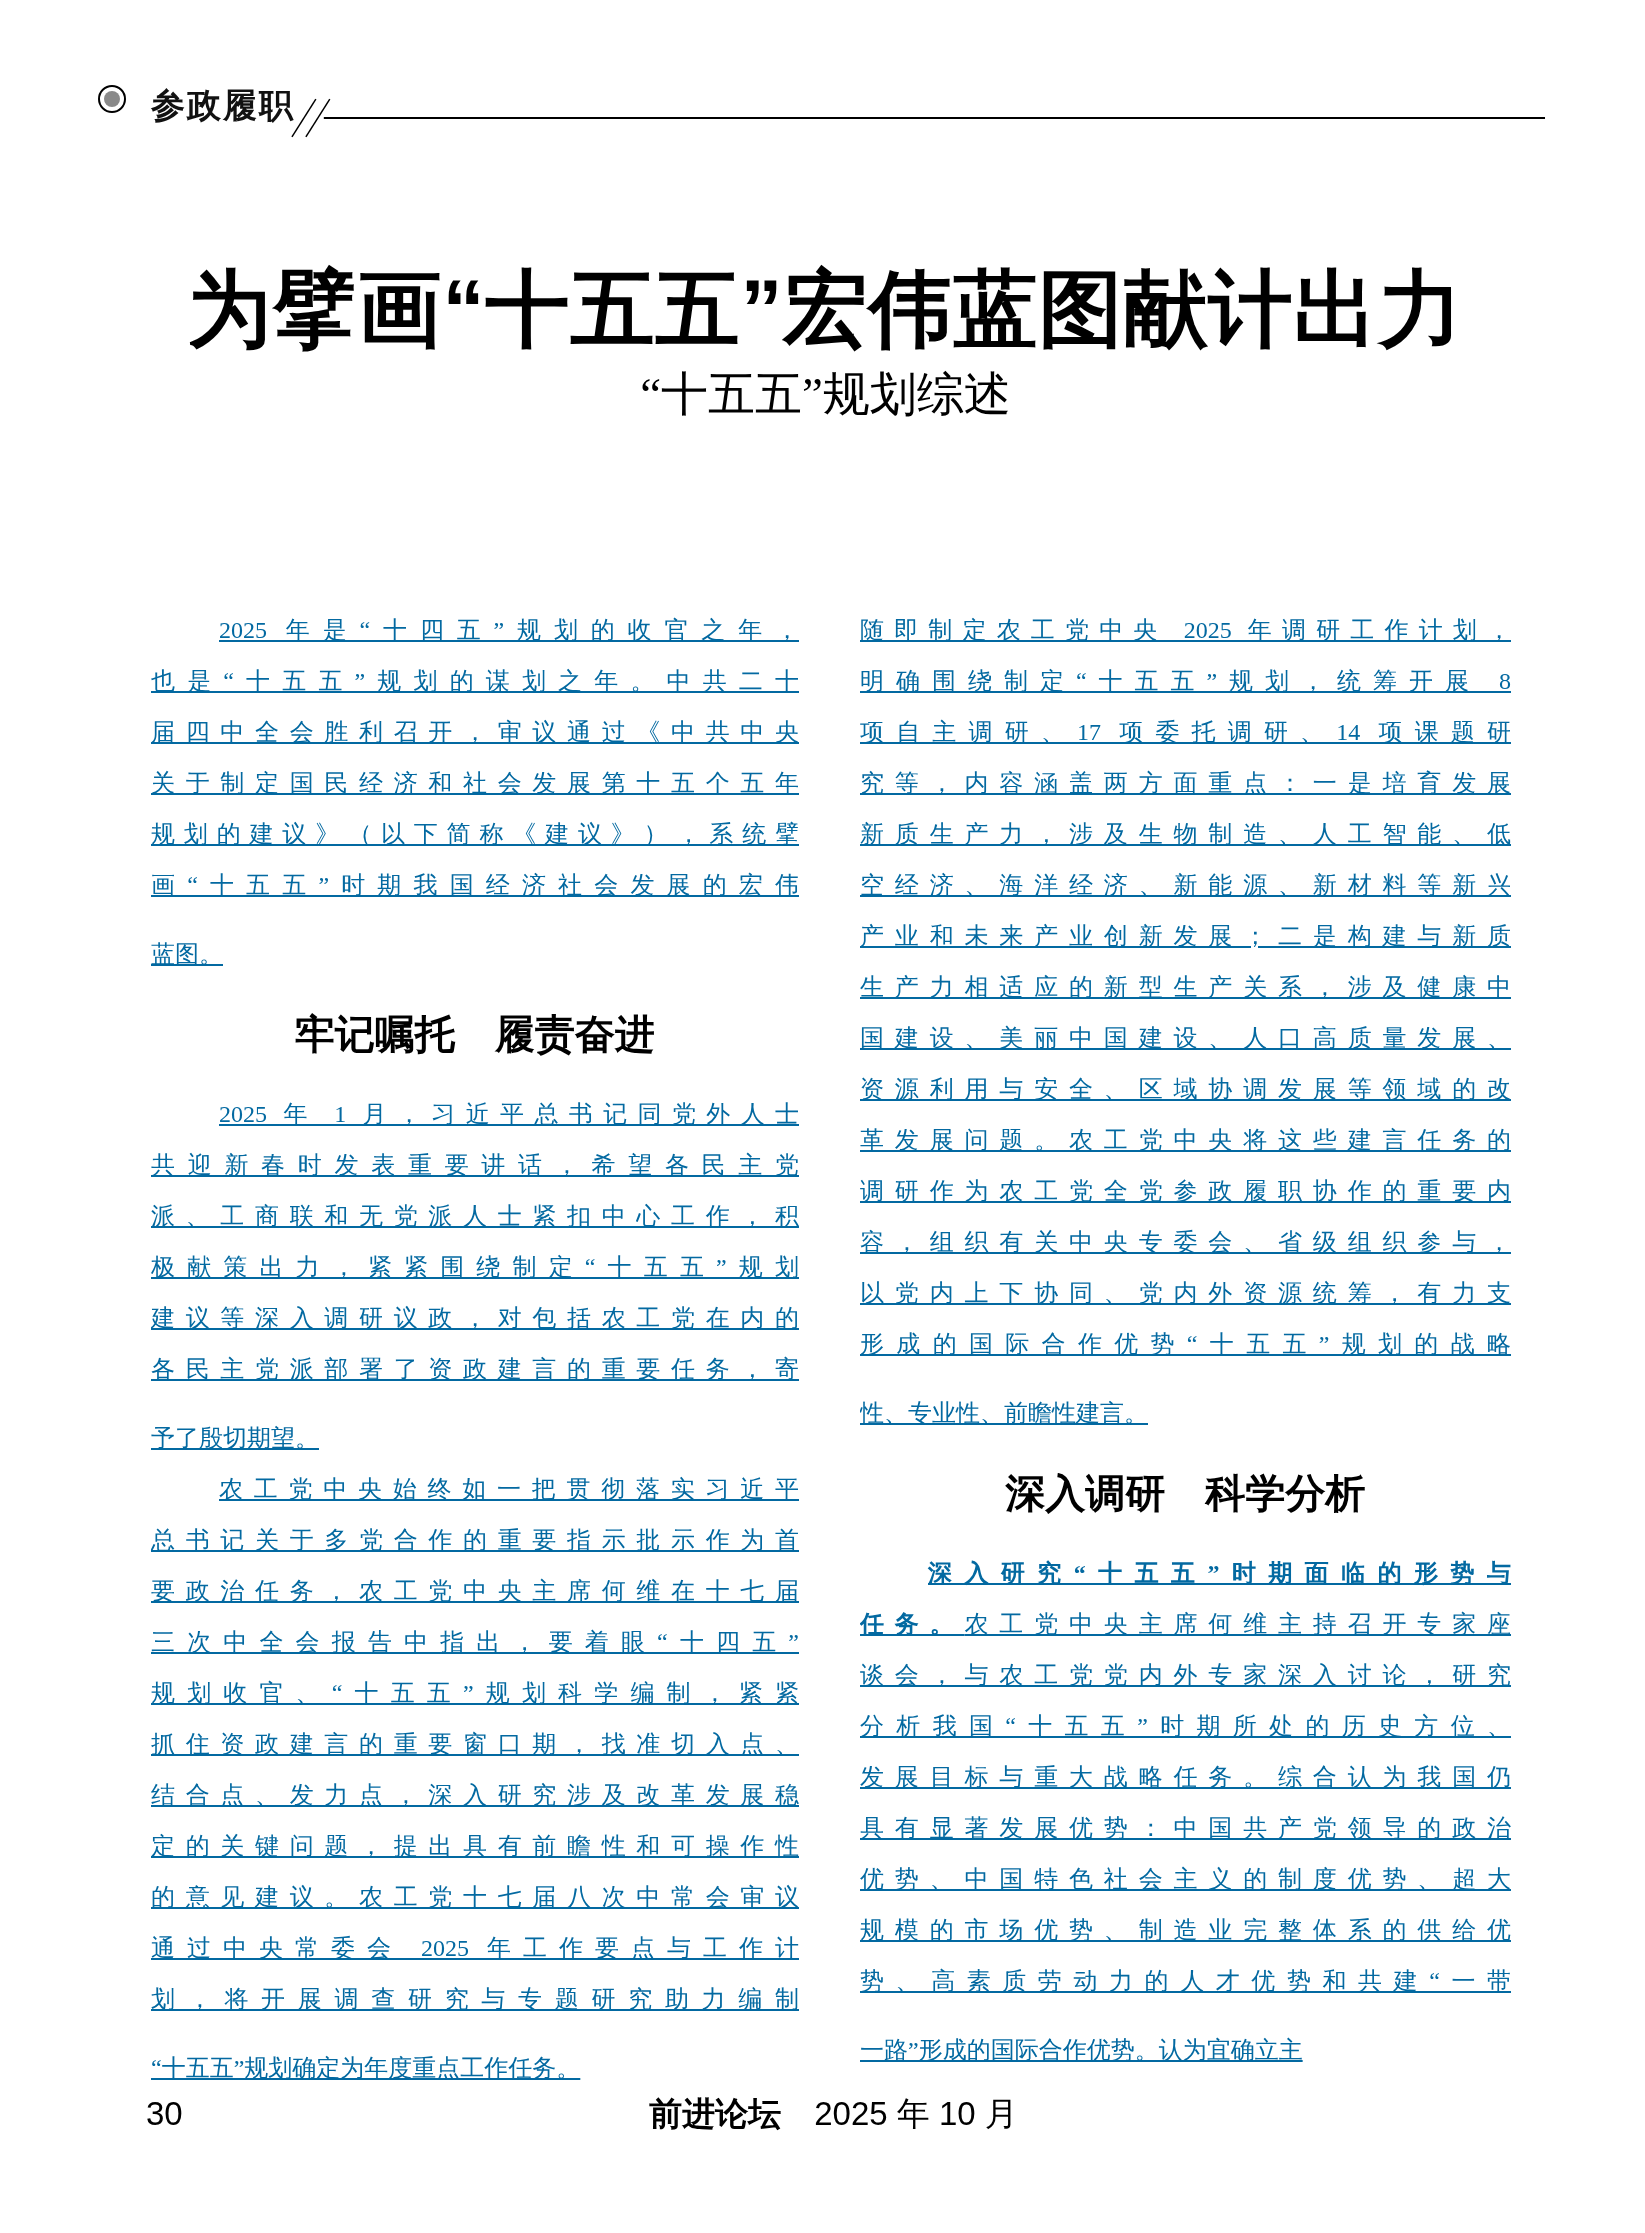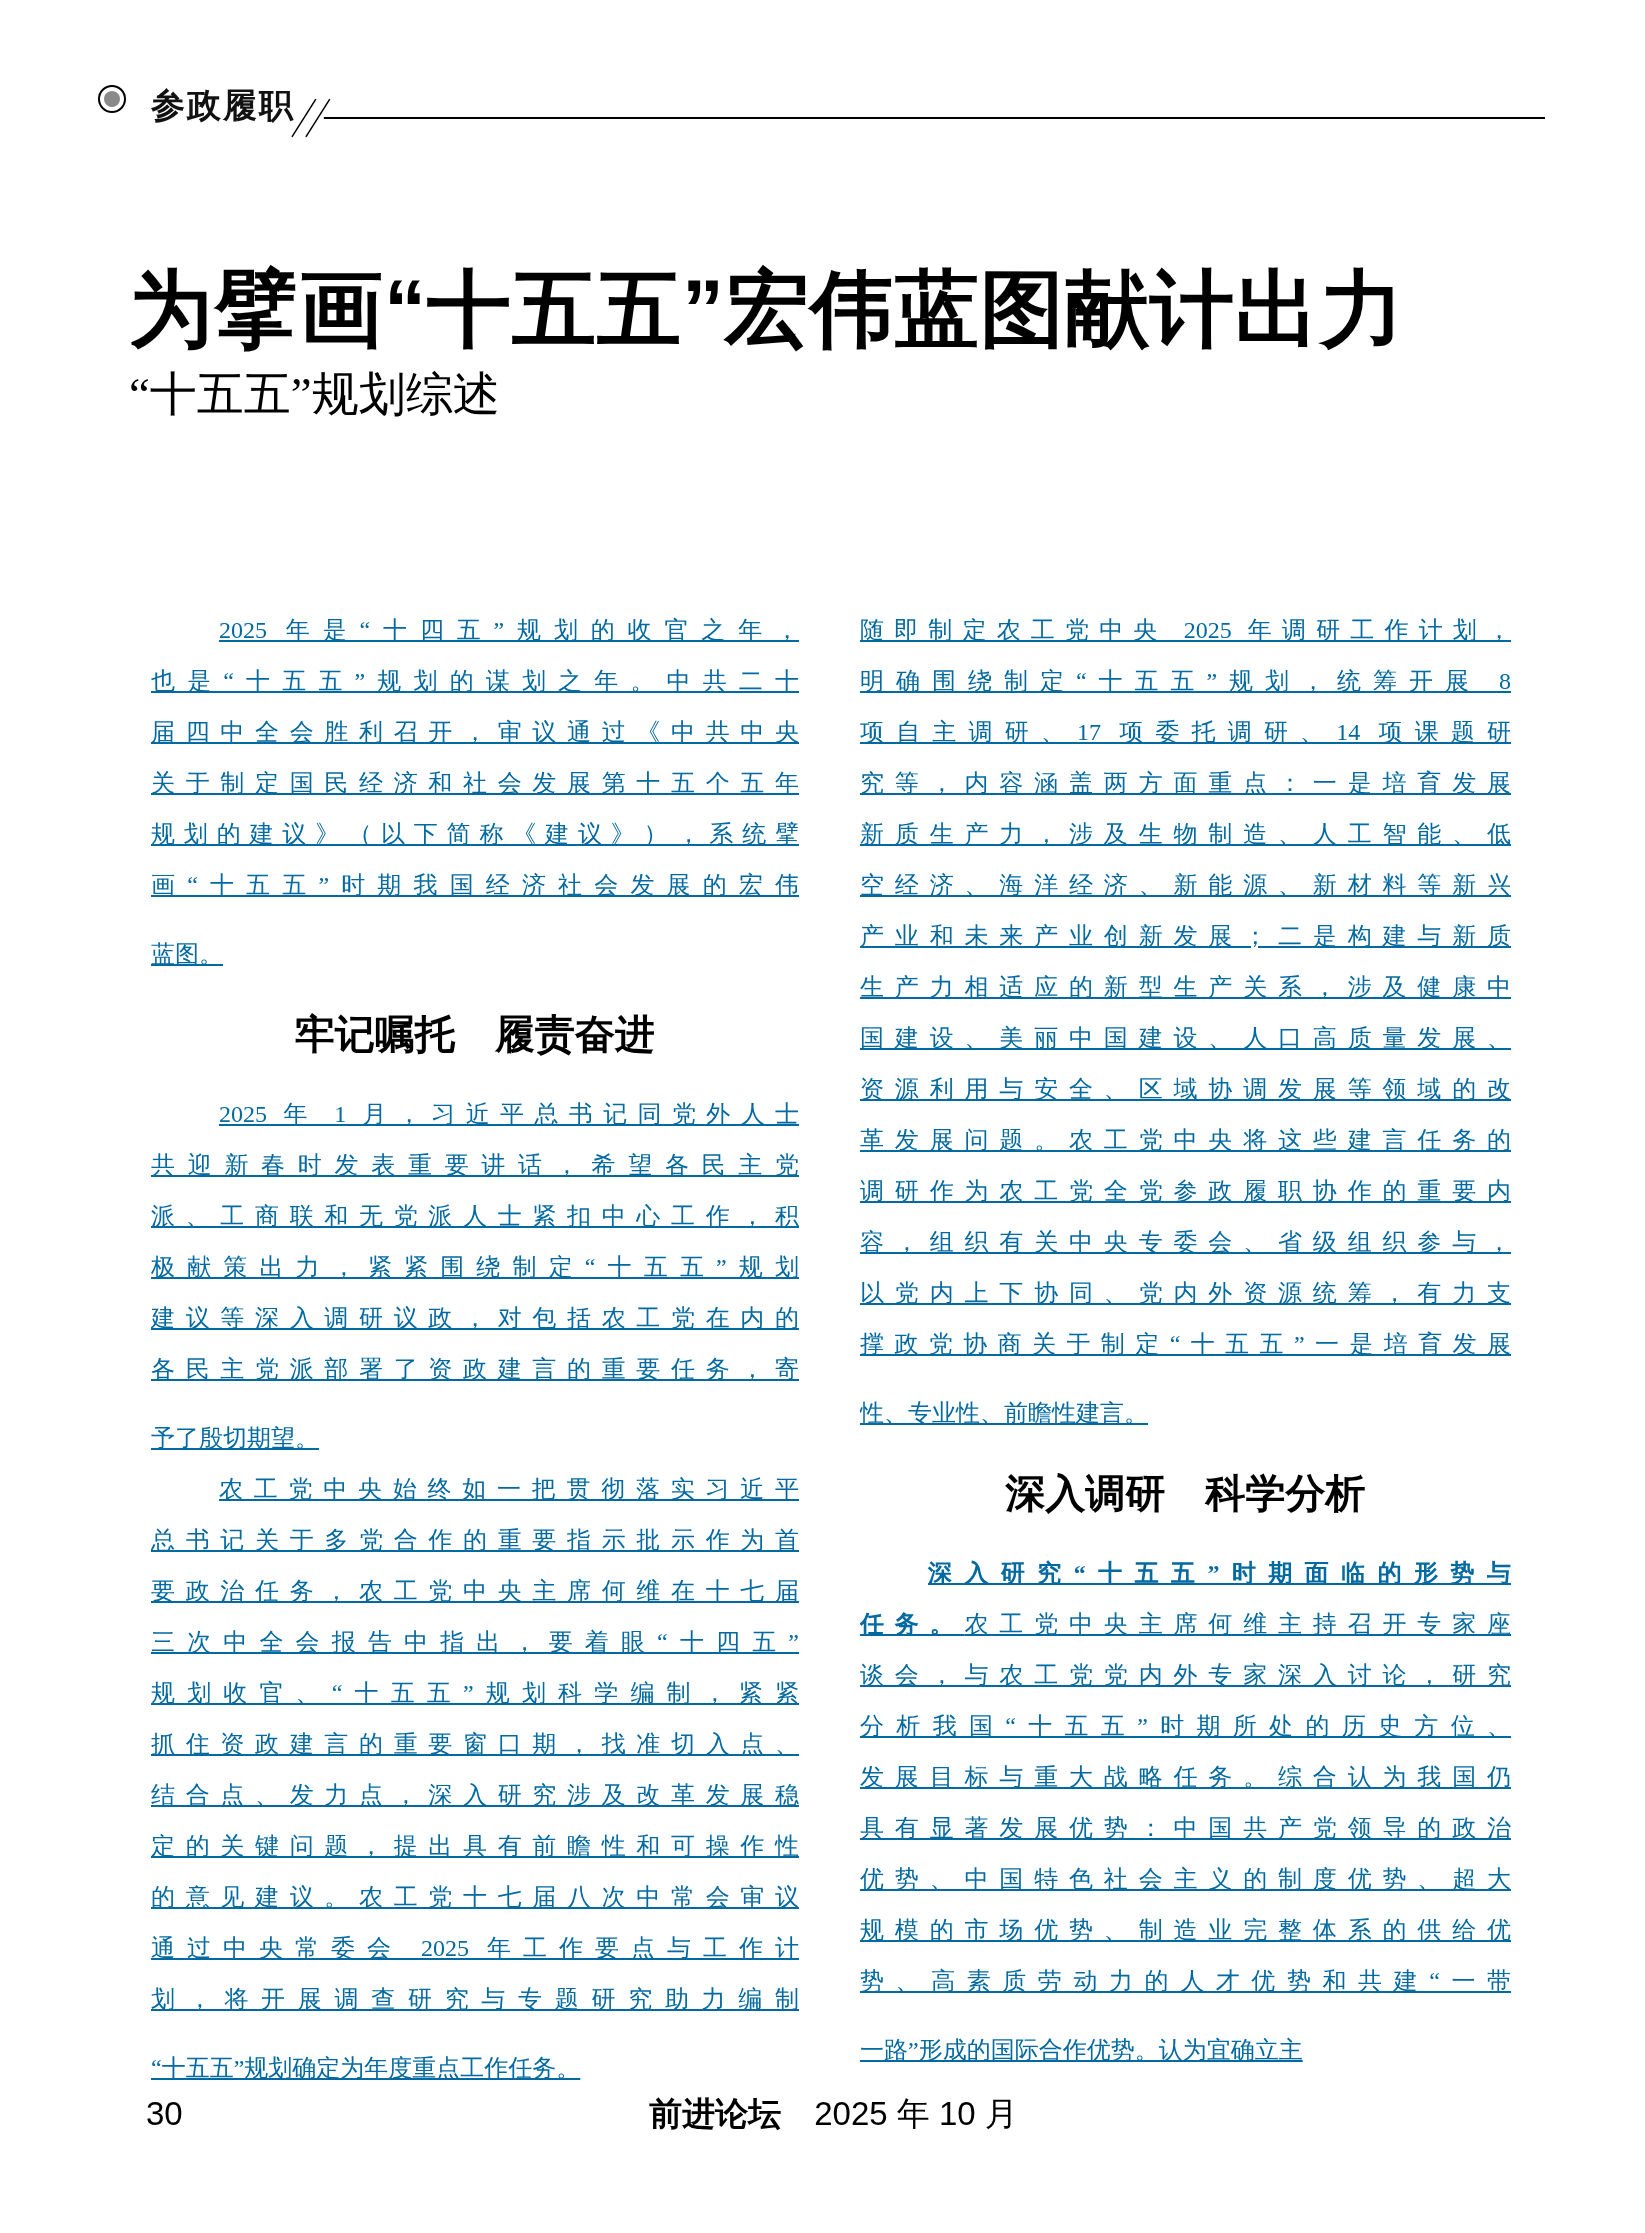--- a/index.html
+++ b/index.html
@@ -9,21 +9,21 @@
     position:relative;overflow:hidden;
   }
   .abs{position:absolute;}
   
   .section-label{
     left:151px;top:86px;
     font-family:"Liberation Serif","DejaVu Serif",serif;
     font-weight:700;font-size:34px;line-height:40px;letter-spacing:2px;
   }
   
-  .title-wrap{left:129px;top:259px;width:1393px;text-align:left;}
+  .title-wrap{left:129px;top:259px;width:1393px;text-align:center;}
   .main-title{
     font-family:"Liberation Sans","DejaVu Sans",sans-serif;
     font-weight:900;font-size:84px;line-height:100px;letter-spacing:1px;color:#000;
   }
   .subtitle{font-size:47px;line-height:70px;color:#000;}
   
   .col{position:absolute;top:605px;}
   .col-left{left:151px;width:648px;}
   .col-right{left:860px;width:651px;}
   .para{margin:0;}
@@ -113,21 +113,21 @@
       <div class="line"><span>新质生产力，涉及生物制造、人工智能、低</span></div>
       <div class="line"><span>空经济、海洋经济、新能源、新材料等新兴</span></div>
       <div class="line"><span>产业和未来产业创新发展；二是构建与新质</span></div>
       <div class="line"><span>生产力相适应的新型生产关系，涉及健康中</span></div>
       <div class="line"><span>国建设、美丽中国建设、人口高质量发展、</span></div>
       <div class="line"><span>资源利用与安全、区域协调发展等领域的改</span></div>
       <div class="line"><span>革发展问题。农工党中央将这些建言任务的</span></div>
       <div class="line"><span>调研作为农工党全党参政履职协作的重要内</span></div>
       <div class="line"><span>容，组织有关中央专委会、省级组织参与，</span></div>
       <div class="line"><span>以党内上下协同、党内外资源统筹，有力支</span></div>
-      <div class="line"><span>撑政党协商关于制定“十五五”一是培育发展</span></div>
+      <div class="line"><span>形成的国际合作优势“十五五”规划的战略</span></div>
       <div class="line end"><span>性、专业性、前瞻性建言。</span></div>
     </div>
     <div class="col-heading">深入调研　科学分析</div>
     <div class="para">
       <div class="line ind"><span class="b">深入研究“十五五”时期面临的形势与</span></div>
       <div class="line"><span class="b">任务。</span><span>农工党中央主席何维主持召开专家座</span></div>
       <div class="line"><span>谈会，与农工党党内外专家深入讨论，研究</span></div>
       <div class="line"><span>分析我国“十五五”时期所处的历史方位、</span></div>
       <div class="line"><span>发展目标与重大战略任务。综合认为我国仍</span></div>
       <div class="line"><span>具有显著发展优势：中国共产党领导的政治</span></div>

